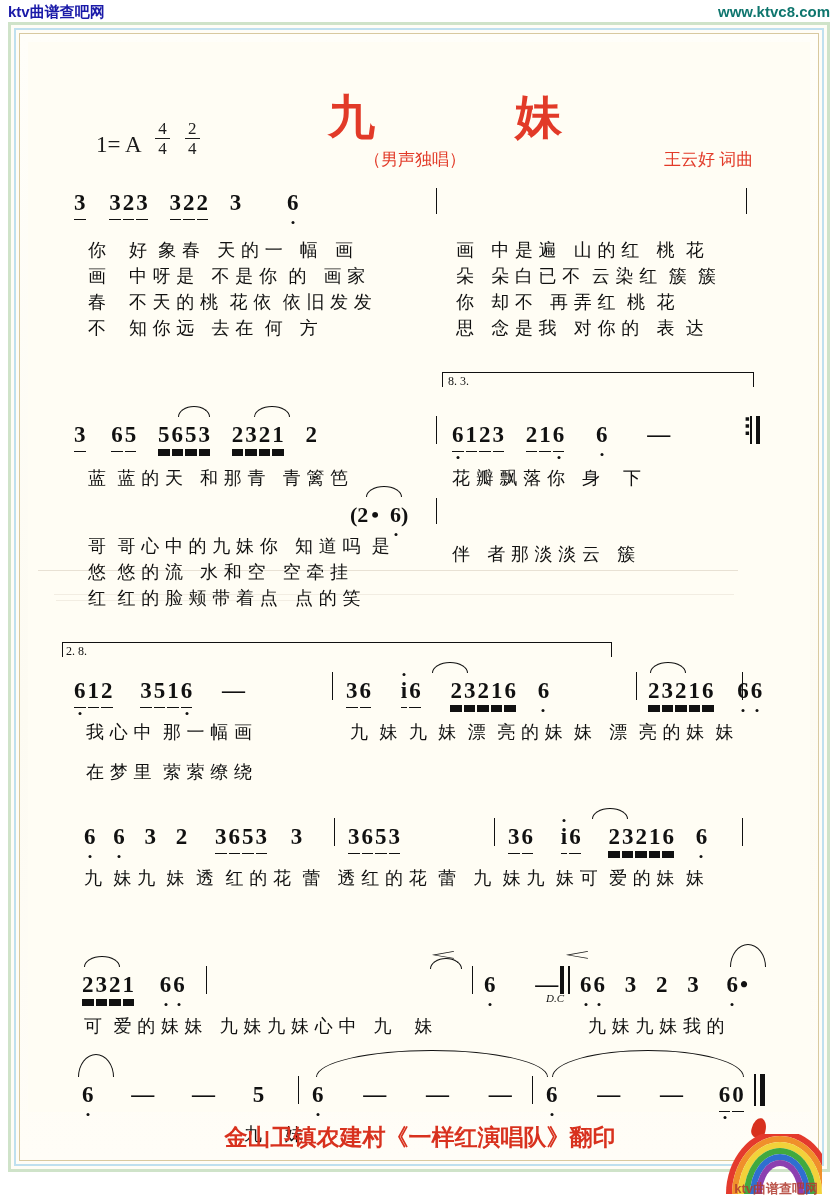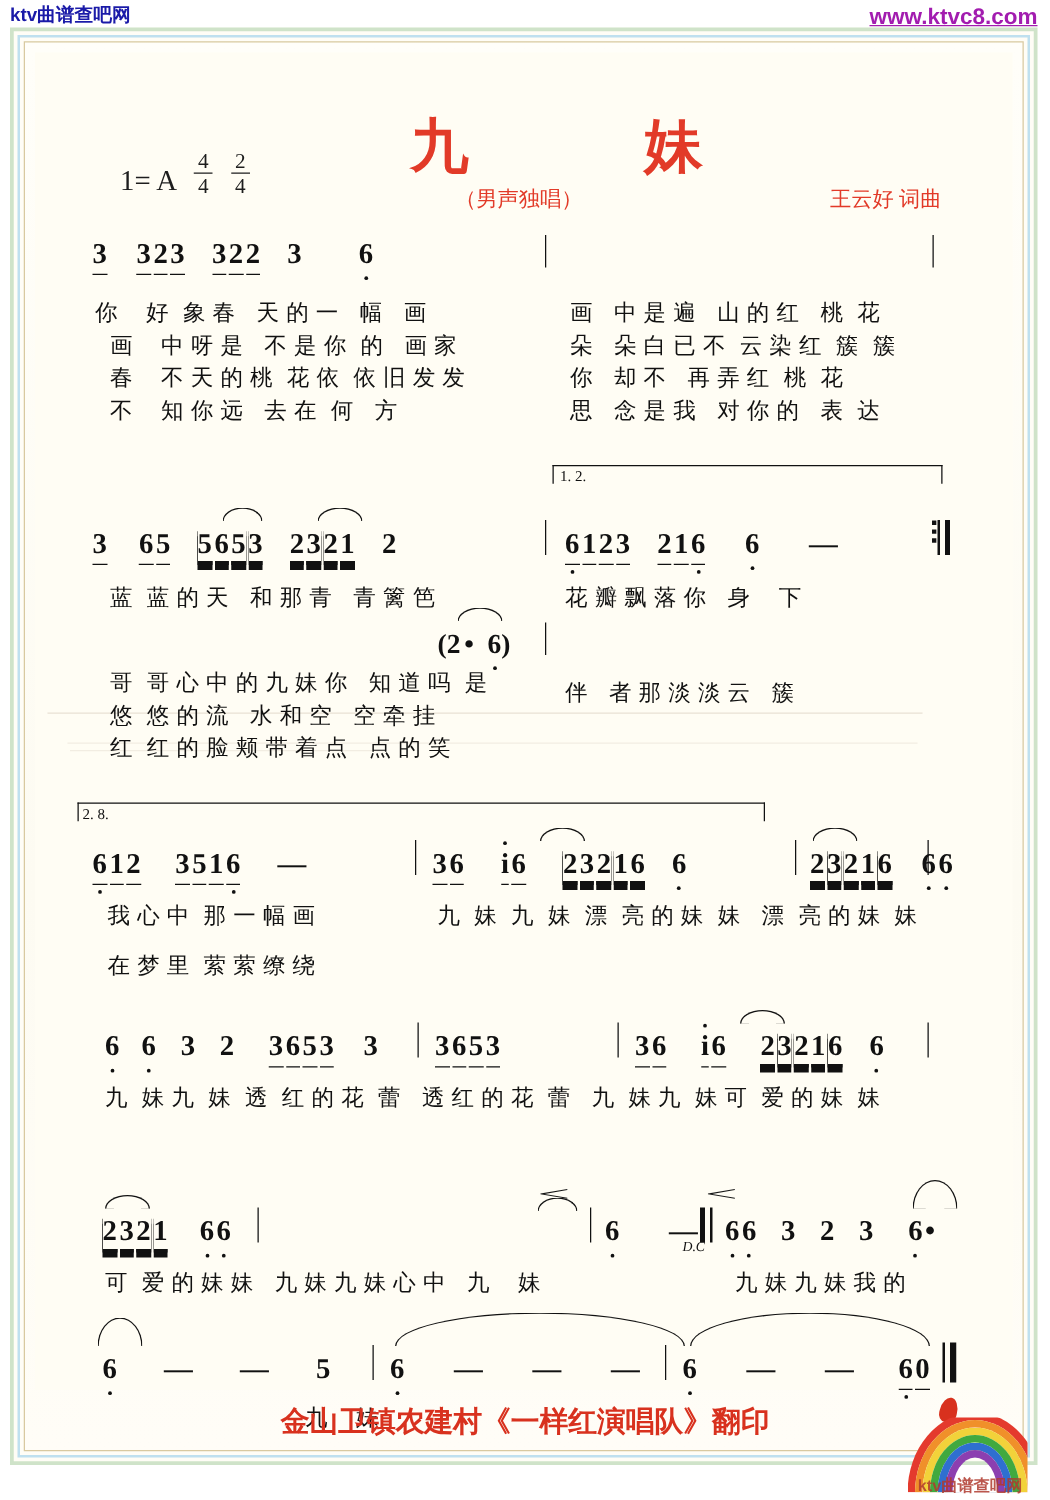--- a/index.html
+++ b/index.html
@@ -16,21 +16,21 @@
   }
   .wm-left{
     position:absolute;left:8px;top:3px;
     font-family:"Liberation Sans", sans-serif;
     font-size:15px;color:#1a1aa8;font-weight:bold;
     letter-spacing:0px;
   }
   .wm-right{
     position:absolute;right:10px;top:3px;
     font-family:"Liberation Sans", sans-serif;
-    font-size:18px;color:#a21caf;font-weight:bold;text-decoration:underline;
+    font-size:15px;color:#0f766e;font-weight:bold;
   }
   
   .frame-outer{
     position:absolute;left:8px;top:22px;width:822px;height:1150px;
     border:3px solid #cfe3c9;
     background:#fffdf6;
     box-sizing:border-box;
   }
   .frame-mid{
     position:absolute;left:14px;top:28px;width:810px;height:1138px;
@@ -206,32 +206,32 @@
     <span class="n u1" style="margin-right:18px;">3</span>
     <span class="n u1" style="margin-right:2px;">3</span><span class="n u1" style="margin-right:2px;">2</span><span class="n u1" style="margin-right:16px;">3</span>
     <span class="n u1" style="margin-right:2px;">3</span><span class="n u1" style="margin-right:2px;">2</span><span class="n u1" style="margin-right:16px;">2</span>
     <span class="n" style="margin-right:40px;">3</span>
     <span class="n dotb" style="margin-right:6px;">6</span>
   </div>
 
   <div style="position:absolute;left:408px;top:146px;width:1.4px;height:26px;background:#111;"></div>
   <div style="position:absolute;left:718px;top:146px;width:1.4px;height:26px;background:#111;"></div>
 
-  <div class="row lyr" style="left:48px;top:196px;letter-spacing:0;">你&nbsp;&nbsp;&nbsp;&nbsp;好&nbsp;&nbsp;象&nbsp;春&nbsp;&nbsp;&nbsp;天&nbsp;的&nbsp;一&nbsp;&nbsp;&nbsp;幅&nbsp;&nbsp;&nbsp;画</div>
+  <div class="row lyr" style="left:60px;top:196px;letter-spacing:0;">你&nbsp;&nbsp;&nbsp;&nbsp;好&nbsp;&nbsp;象&nbsp;春&nbsp;&nbsp;&nbsp;天&nbsp;的&nbsp;一&nbsp;&nbsp;&nbsp;幅&nbsp;&nbsp;&nbsp;画</div>
   <div class="row lyr" style="left:60px;top:222px;">画&nbsp;&nbsp;&nbsp;&nbsp;中&nbsp;呀&nbsp;是&nbsp;&nbsp;&nbsp;不&nbsp;是&nbsp;你&nbsp;&nbsp;的&nbsp;&nbsp;&nbsp;画&nbsp;家</div>
   <div class="row lyr" style="left:60px;top:248px;">春&nbsp;&nbsp;&nbsp;&nbsp;不&nbsp;天&nbsp;的&nbsp;桃&nbsp;&nbsp;花&nbsp;依&nbsp;&nbsp;依&nbsp;旧&nbsp;发&nbsp;发</div>
   <div class="row lyr" style="left:60px;top:274px;text-align:center;">不&nbsp;&nbsp;&nbsp;&nbsp;知&nbsp;你&nbsp;远&nbsp;&nbsp;&nbsp;去&nbsp;在&nbsp;&nbsp;何&nbsp;&nbsp;&nbsp;方</div>
 
   <div class="row lyr" style="left:428px;top:196px;">画&nbsp;&nbsp;&nbsp;中&nbsp;是&nbsp;遍&nbsp;&nbsp;&nbsp;山&nbsp;的&nbsp;红&nbsp;&nbsp;&nbsp;桃&nbsp;&nbsp;花</div>
   <div class="row lyr" style="left:428px;top:222px;">朵&nbsp;&nbsp;&nbsp;朵&nbsp;白&nbsp;已&nbsp;不&nbsp;&nbsp;云&nbsp;染&nbsp;红&nbsp;&nbsp;簇&nbsp;&nbsp;簇</div>
   <div class="row lyr" style="left:428px;top:248px;">你&nbsp;&nbsp;&nbsp;却&nbsp;不&nbsp;&nbsp;&nbsp;再&nbsp;弄&nbsp;红&nbsp;&nbsp;桃&nbsp;&nbsp;花</div>
   <div class="row lyr" style="left:428px;top:274px;">思&nbsp;&nbsp;&nbsp;念&nbsp;是&nbsp;我&nbsp;&nbsp;&nbsp;对&nbsp;你&nbsp;的&nbsp;&nbsp;&nbsp;表&nbsp;&nbsp;达</div>
 
   <div class="repeat-bracket" style="left:414px;top:330px;width:310px;height:14px;border-bottom:none;"></div>
-  <div class="rb-label" style="left:420px;top:332px;">1. 2.</div>
+  <div class="rb-label" style="left:420px;top:332px;">8. 3.</div>
 
   <div class="row notes" style="left:46px;top:380px;">
     <span class="n u1" style="margin-right:20px;">3</span>
     <span class="n u1" style="margin-right:2px;">6</span><span class="n u1" style="margin-right:16px;">5</span>
     <span class="n u2" style="margin-right:2px;">5</span><span class="n u2" style="margin-right:2px;">6</span><span class="n u2" style="margin-right:2px;">5</span><span class="n u2" style="margin-right:16px;">3</span>
     <span class="n u2" style="margin-right:2px;">2</span><span class="n u2" style="margin-right:2px;">3</span><span class="n u2" style="margin-right:2px;">2</span><span class="n u2" style="margin-right:16px;">1</span>
     <span class="n" style="margin-right:4px;">2</span>
   </div>
 
   <div class="tie" style="left:150px;top:364px;width:30px;"></div>

